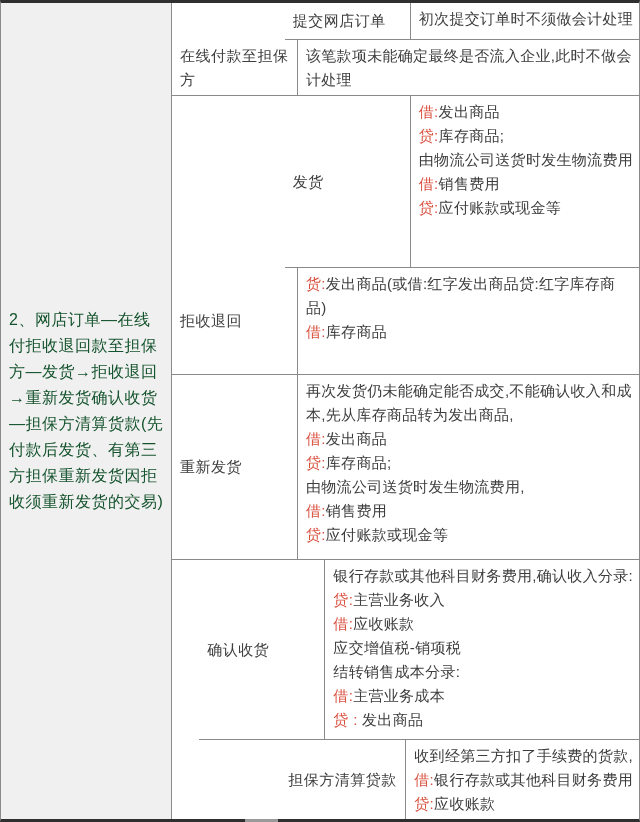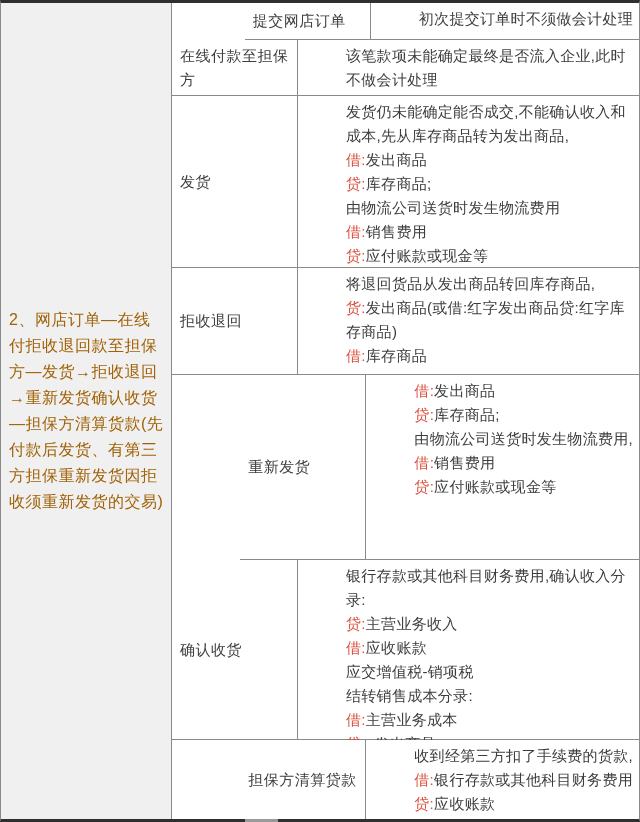--- a/index.html
+++ b/index.html
@@ -14,40 +14,40 @@
     border-right:1px solid #8a8a8a;
     display:flex;
   }
   .leftcell{
     width:171px;flex:0 0 171px;box-sizing:border-box;
     background:#f0f0f0;border-right:1px solid #8a8a8a;
     display:flex;align-items:center;
   }
   .summary{
     padding:6px 6px 6px 8px;font-size:16px;line-height:26px;
-    letter-spacing:0.5px;color:#a16207;word-break:break-all;
+    letter-spacing:0.5px;color:#14532d;word-break:break-all;
   }
   .rows{flex:1 1 auto;display:flex;flex-direction:column;align-items:flex-end;}
   .trow{display:flex;box-sizing:border-box;border-bottom:1px solid #8a8a8a;background:#ffffff;}
   .trow:last-child{border-bottom:none;}
   .trow:nth-child(1){min-height:37px;}
   .trow:nth-child(2){min-height:56px;}
   .trow:nth-child(3){min-height:172px;}
   .trow:nth-child(4){min-height:107px;}
   .trow:nth-child(5){min-height:185px;}
   .trow:nth-child(6){min-height:180px;}
   .trow:nth-child(7){min-height:79px;}
   .stage{
     width:126px;flex:0 0 126px;box-sizing:border-box;
     border-right:1px solid #8a8a8a;
     display:flex;align-items:center;
     padding:4px 6px 4px 8px;
   }
   .stage-label{font-size:15px;line-height:24px;word-break:break-all;letter-spacing:0.5px;}
-  .detail{flex:1 1 auto;box-sizing:border-box;padding:4px 6px 0 8px;margin-left:40px;}
+  .detail{flex:1 1 auto;box-sizing:border-box;padding:4px 6px 0 8px;}
   .line{font-size:15px;line-height:24px;word-break:break-all;letter-spacing:0.3px;}
   .red{color:#d9503f;}
   .scroll-frag{position:absolute;left:245px;top:819px;width:33px;height:3px;background:#9a9a9a;}
 </style>
 </head>
 <body>
 
 <div class="page">
   <div class="table">
     <div class="leftcell">
@@ -68,43 +68,42 @@
           </div>
           <div class="detail">
             <div class="line">该笔款项未能确定最终是否流入企业,此时不做会计处理</div>
           </div>
         </div>
         <div class="trow">
           <div class="stage">
             <div class="stage-label">发货</div>
           </div>
           <div class="detail">
-            <div class="line">发货仍未能确定能否成交,不能确认收入和成本,先从库存商品转为发出商品,</div>
             <div class="line"><span class="red">借:</span>发出商品</div>
             <div class="line"><span class="red">贷:</span>库存商品;</div>
             <div class="line">由物流公司送货时发生物流费用</div>
             <div class="line"><span class="red">借:</span>销售费用</div>
             <div class="line"><span class="red">贷:</span>应付账款或现金等</div>
           </div>
         </div>
         <div class="trow">
           <div class="stage">
             <div class="stage-label">拒收退回</div>
           </div>
           <div class="detail">
-            <div class="line">将退回货品从发出商品转回库存商品,</div>
             <div class="line"><span class="red">货:</span>发出商品(或借:红字发出商品贷:红字库存商品)</div>
             <div class="line"><span class="red">借:</span>库存商品</div>
           </div>
         </div>
         <div class="trow">
           <div class="stage">
             <div class="stage-label">重新发货</div>
           </div>
           <div class="detail">
+            <div class="line">再次发货仍未能确定能否成交,不能确认收入和成本,先从库存商品转为发出商品,</div>
             <div class="line"><span class="red">借:</span>发出商品</div>
             <div class="line"><span class="red">贷:</span>库存商品;</div>
             <div class="line">由物流公司送货时发生物流费用,</div>
             <div class="line"><span class="red">借:</span>销售费用</div>
             <div class="line"><span class="red">贷:</span>应付账款或现金等</div>
           </div>
         </div>
         <div class="trow">
           <div class="stage">
             <div class="stage-label">确认收货</div>

